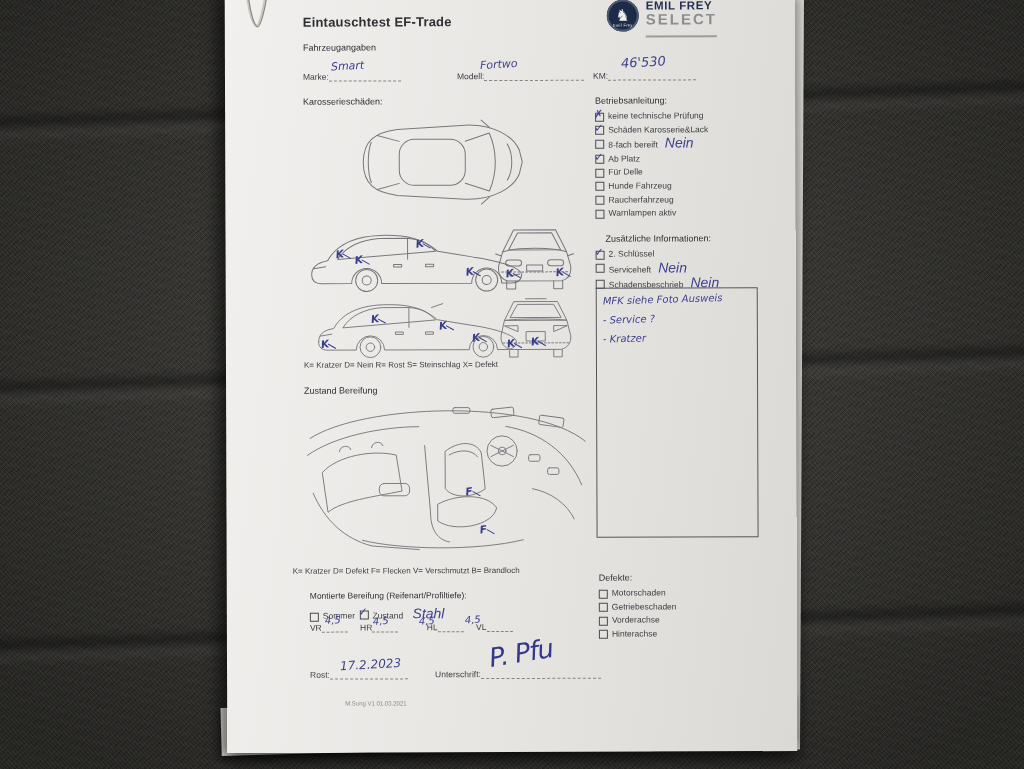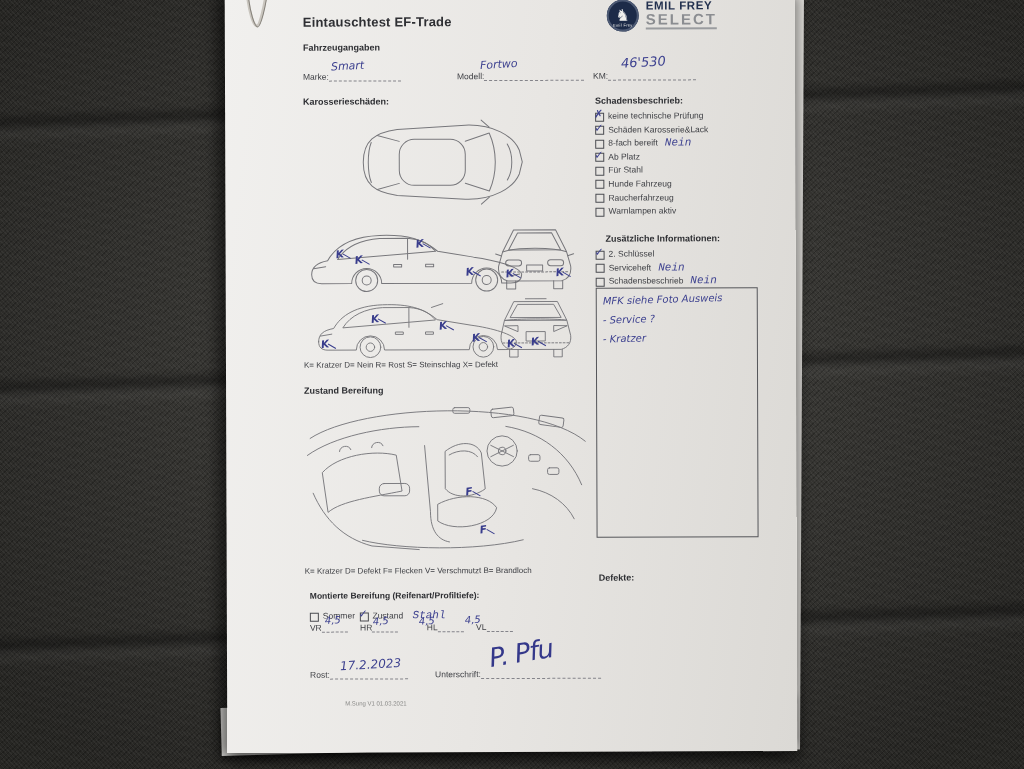--- a/index.html
+++ b/index.html
@@ -17,48 +17,48 @@
   .pu1{left:221px;top:700px;width:575px;height:48px;transform:rotate(-1.6deg);box-shadow:0 3px 6px rgba(0,0,0,.5);}
   .pu2{left:236px;top:-10px;width:566px;height:758px;transform:rotate(0.3deg);background:#e3e1dd;}
 
   .paper{position:absolute;left:226px;top:-12px;width:570px;height:764px;z-index:2;
     background:linear-gradient(97deg,#f1f0ee 0%,#e8e6e3 50%,#dbd9d5 100%);
     transform:rotate(-0.2deg);
     box-shadow:-9px 5px 14px rgba(0,0,0,.5), 5px 9px 12px rgba(0,0,0,.35);
     color:#3f4045;}
   .abs{position:absolute;}
   .title{font-size:13px;font-weight:bold;color:#2e2f33;letter-spacing:.2px;}
-  .sec{font-size:9px;font-weight:bold;color:#2e2f33;}
+  .sec{font-size:9px;font-weight:normal;color:#2e2f33;}
   .lbl{font-size:8.5px;color:#3f4045;}
   .legend{font-size:8px;color:#3f4045;}
   .tiny{font-size:6px;color:#8a8a88;}
   .u{display:inline-block;border-bottom:1.2px dashed #84848a;height:10px;vertical-align:bottom;}
   .hw{position:absolute;font-family:"DejaVu Sans",sans-serif;font-style:italic;color:#3e4290;
       font-size:11px;transform:rotate(-3deg);white-space:nowrap;}
   .hw-sm{font-size:10px;}
   .mark-k{position:absolute;font-family:"DejaVu Sans",sans-serif;font-style:italic;color:#383c8c;
       font-size:10.5px;font-weight:bold;transform:rotate(-8deg);z-index:3;}
   .mark-k::after{content:"";position:absolute;left:6px;top:9px;width:9px;height:1.4px;
       background:#383c8c;transform:rotate(38deg);}
 
   .chk{position:relative;padding-left:13px;font-size:8.5px;line-height:13.6px;color:#3f4045;white-space:nowrap;}
   .box{position:absolute;left:0;top:2.5px;width:7px;height:7px;border:1px solid #4a4b50;background:transparent;}
   .cmk{position:absolute;left:-1px;top:-2px;font-size:11px;font-weight:bold;
        font-family:"DejaVu Sans",sans-serif;font-style:italic;color:#3e4290;}
-  .cnote{margin-left:7px;font-family:Liberation Mono, monospace;font-style:italic;color:#3e4290;font-size:11px;}
+  .cnote{margin-left:7px;font-family:Liberation Sans, sans-serif;font-style:italic;color:#3e4290;font-size:14px;}
 
   .logo{display:flex;align-items:flex-start;gap:7px;}
   .emblem{width:32px;height:32px;border-radius:50%;background:#1d2b48;position:relative;
     display:flex;align-items:center;justify-content:center;box-shadow:inset 0 0 0 2px #4d5a74;}
   .emblem .glyph{color:#f0f0ee;font-size:16px;line-height:1;}
   .emblem .cap{position:absolute;bottom:4px;left:0;right:0;text-align:center;color:#e8e8e6;
     font-size:4px;letter-spacing:.3px;}
   .brand1{font-size:11.5px;font-weight:bold;color:#23314f;letter-spacing:.6px;}
   .brand2{font-size:15px;font-weight:bold;color:#8b8d91;letter-spacing:2px;line-height:1.05;
-    border-bottom:2px solid #9a9c9f;padding-bottom:0;}
+    border-bottom:2px solid #9a9c9f;padding-bottom:8px;}
 
   .notesbox{border:1px solid #55565a;background:transparent;}
   .notesbox .line{margin:3px 6px 0 6px;font-size:10px;line-height:16px;
     font-family:"DejaVu Sans",sans-serif;font-style:italic;color:#3e4290;transform:rotate(-1.5deg);}
 
   svg.sketch{stroke:#6b6b70;fill:none;stroke-width:1;stroke-linecap:round;stroke-linejoin:round;opacity:.9;}
   .sig{position:absolute;font-family:"DejaVu Sans",sans-serif;font-style:italic;color:#34388a;
     font-size:26px;transform:rotate(-9deg);letter-spacing:-1px;}
   .clip{position:absolute;left:10px;top:0;z-index:4;}
 </style>
@@ -201,21 +201,21 @@
         <rect x="256" y="74" width="12" height="7" rx="2"></rect>
       <path d="M240,96 C260,100 276,112 284,128"></path>
       <rect x="196" y="12" width="24" height="9" rx="2" transform="rotate(-6 196 12)"></rect>
       <rect x="248" y="18" width="26" height="10" rx="2" transform="rotate(8 248 18)"></rect>
       <rect x="156" y="10" width="18" height="6" rx="2"></rect>
       <path d="M60,150 C100,160 180,162 230,150"></path>
     </svg>
     <span class="mark-k" style="left:239px;top:497px;">F</span>
     <span class="mark-k" style="left:253px;top:535px;">F</span>
 
-    <div class="abs legend" style="left:78px;top:578px;">K= Kratzer D= Defekt F= Flecken V= Verschmutzt B= Brandloch</div>
+    <div class="abs legend" style="left:66px;top:578px;">K= Kratzer D= Defekt F= Flecken V= Verschmutzt B= Brandloch</div>
 
     <div class="abs sec" style="left:83px;top:602px;font-size:8.5px;">Montierte Bereifung (Reifenart/Profiltiefe):</div>
     <div class="abs" style="left:83px;top:616px;">
       <span class="chk" style="display:inline-block;margin-right:0;">
         <span class="box"></span>
         <span class="cmk"></span>
         <span>Sommer</span>
       </span>
       <span class="chk" style="display:inline-block;">
         <span class="box"></span>
@@ -228,46 +228,52 @@
       <span>VR</span><span class="u" style="width:26px;"></span>
       <span style="margin-left:10px;">HR</span><span class="u" style="width:26px;"></span>
       <span style="margin-left:26px;">HL</span><span class="u" style="width:26px;"></span>
       <span style="margin-left:10px;">VL</span><span class="u" style="width:26px;"></span>
     </div>
     <span class="hw hw-sm" style="left:98px;top:626px;">4,5</span>
     <span class="hw hw-sm" style="left:146px;top:627px;">4,5</span>
     <span class="hw hw-sm" style="left:192px;top:627px;">4,5</span>
     <span class="hw hw-sm" style="left:238px;top:626px;">4,5</span>
 
-    <div class="abs sec" style="left:370px;top:108px;">Schadensbeschrieb:</div>
+    <div class="abs sec" style="left:370px;top:108px;">Betriebsanleitung:</div>
     <div class="abs" style="left:370px;top:122px;width:195px;">
       <div class="chk"><span class="box"></span><span class="cmk">✗</span><span>keine technische Prüfung</span></div>
       <div class="chk"><span class="box"></span><span class="cmk">✓</span><span>Schäden Karosserie&amp;Lack</span></div>
       <div class="chk"><span class="box"></span><span class="cmk"></span><span>8-fach bereift</span><span class="cnote">Nein</span></div>
       <div class="chk"><span class="box"></span><span class="cmk">✓</span><span>Ab Platz</span></div>
-      <div class="chk"><span class="box"></span><span class="cmk"></span><span>Für Stahl</span></div>
+      <div class="chk"><span class="box"></span><span class="cmk"></span><span>Für Delle</span></div>
       <div class="chk"><span class="box"></span><span class="cmk"></span><span>Hunde Fahrzeug</span></div>
       <div class="chk"><span class="box"></span><span class="cmk"></span><span>Raucherfahrzeug</span></div>
       <div class="chk"><span class="box"></span><span class="cmk"></span><span>Warnlampen aktiv</span></div>
     </div>
 
     <div class="abs sec" style="left:380px;top:246px;">Zusätzliche Informationen:</div>
     <div class="abs" style="left:370px;top:260px;width:195px;">
       <div class="chk"><span class="box"></span><span class="cmk">✓</span><span>2. Schlüssel</span></div>
       <div class="chk"><span class="box"></span><span class="cmk"></span><span>Serviceheft</span><span class="cnote">Nein</span></div>
       <div class="chk"><span class="box"></span><span class="cmk"></span><span>Schadensbeschrieb</span><span class="cnote">Nein</span></div>
     </div>
 
     <div class="abs notesbox" style="left:370px;top:300px;width:160px;height:248px;">
       <div class="line">MFK siehe Foto Ausweis</div>
       <div class="line">- Service ?</div>
       <div class="line">- Kratzer</div>
     </div>
 
     <div class="abs sec" style="left:372px;top:585px;">Defekte:</div>
+    <div class="abs" style="left:372px;top:599px;width:160px;">
+      <div class="chk"><span class="box"></span><span>Motorschaden</span></div>
+      <div class="chk"><span class="box"></span><span>Getriebeschaden</span></div>
+      <div class="chk"><span class="box"></span><span>Vorderachse</span></div>
+      <div class="chk"><span class="box"></span><span>Hinterachse</span></div>
+    </div>
 
     <div class="abs lbl" style="left:83px;top:680px;">
       <span>Rost:</span><span class="u" style="width:78px;"></span>
     </div>
     <span class="hw" style="left:113px;top:669px;font-size:12px;">17.2.2023</span>
     <div class="abs lbl" style="left:208px;top:680px;">
       <span>Unterschrift:</span><span class="u" style="width:120px;"></span>
     </div>
     <span class="sig" style="left:262px;top:650px;">P. Pfu</span>
 

